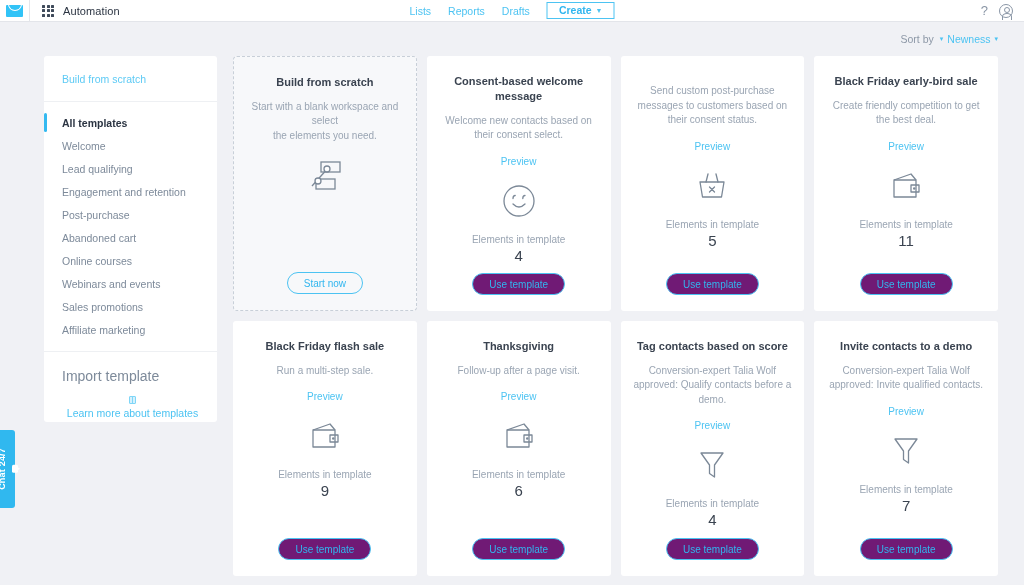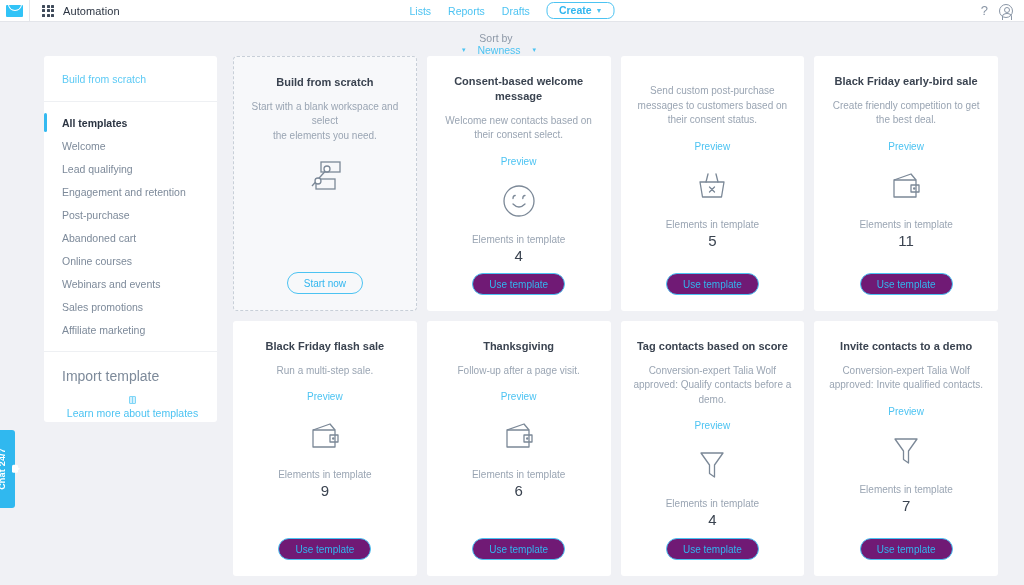--- a/index.html
+++ b/index.html
@@ -78,21 +78,21 @@
     gap: 17px;
   }
   .topnav a {
     font-size: 10.5px;
     color: #4cc3f2;
     text-decoration: none;
     white-space: nowrap;
   }
   .create-btn {
     border: 1px solid #4cc3f2;
-    border-radius: 7px;
+    border-radius: 0;
     padding: 2px 11px 2.5px 11px;
     font-size: 10.5px;
     color: #31b6ef;
     font-weight: bold;
     display: flex;
     align-items: center;
     gap: 4px;
     background: #fff;
     cursor: pointer;
     white-space: nowrap;
@@ -131,26 +131,25 @@
     border:1.1px solid #8a96a6; border-bottom:none;
   }
 
   
   .sortrow {
     height: 34px;
     display: flex;
     align-items: center;
     justify-content: flex-end;
     padding-right: 26px;
-    flex-direction: column;
   }
   .sort-label { font-size: 10.5px; color: #8d98a7; margin-right: 6px; }
   .sort-value {
     font-size: 10.5px; color: #4cc3f2; cursor: pointer;
-    display: flex; align-items: center; gap: 12px;
+    display: flex; align-items: center; gap: 4px;
   }
   .sort-pre { font-size: 7px; color:#4cc3f2; }
 
   
   .body-wrap {
     display: flex;
     padding: 0 26px 0 44px;
     gap: 16px;
     height: 551px;
   }

